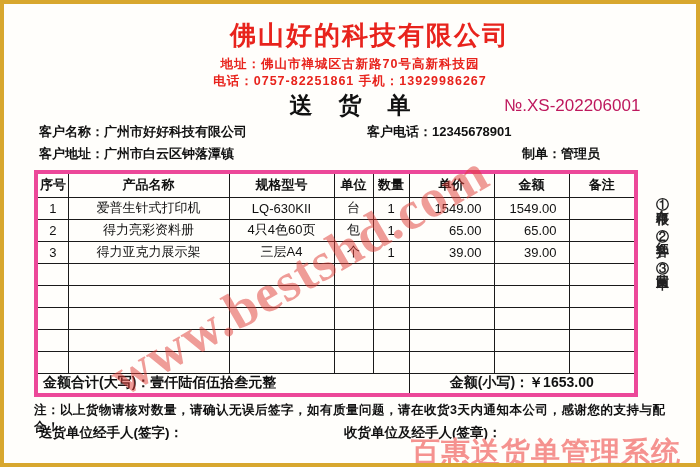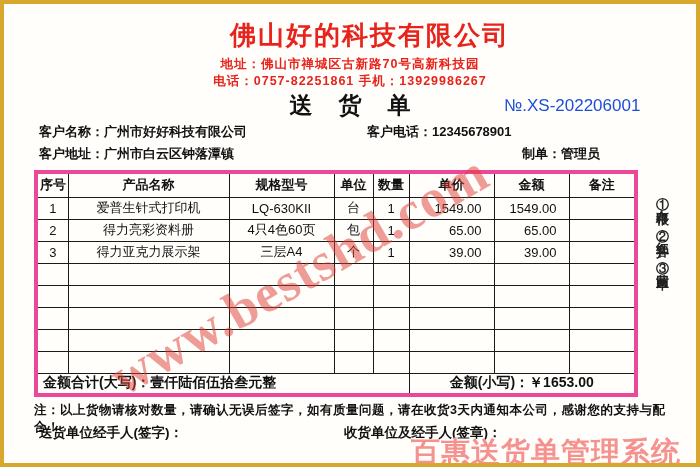--- a/index.html
+++ b/index.html
@@ -22,21 +22,21 @@
     color:#e8231c; letter-spacing:2px;margin-left:20px;
   }
   .hdr-line { position:absolute; left:0; width:692px; text-align:center;
     color:#e8231c; font-size:12.5px; font-weight:bold; letter-spacing:1px; }
   .hdr-addr  { top:52px; }
   .hdr-phone { top:69px; }
   .doc-title {
     position:absolute; top:86px; left:0; width:692px; text-align:center;
     font-size:23px; font-weight:bold; letter-spacing:26px; text-indent:26px;
   }
-  .doc-no { position:absolute; top:92px; left:500px; font-size:17px; color:#1d4ed8; }
+  .doc-no { position:absolute; top:92px; left:500px; font-size:17px; color:#be185d; }
   
   .info-row { position:absolute; left:0; width:692px; height:20px;
     font-size:13px; font-weight:bold; }
   .info-row-1 { top:119px; }
   .info-row-2 { top:141px; }
   .info-a { position:absolute; left:35px; }
   .info-b { position:absolute; left:363px; }
   .info-c { position:absolute; left:518px; }
   
   table.goods {

